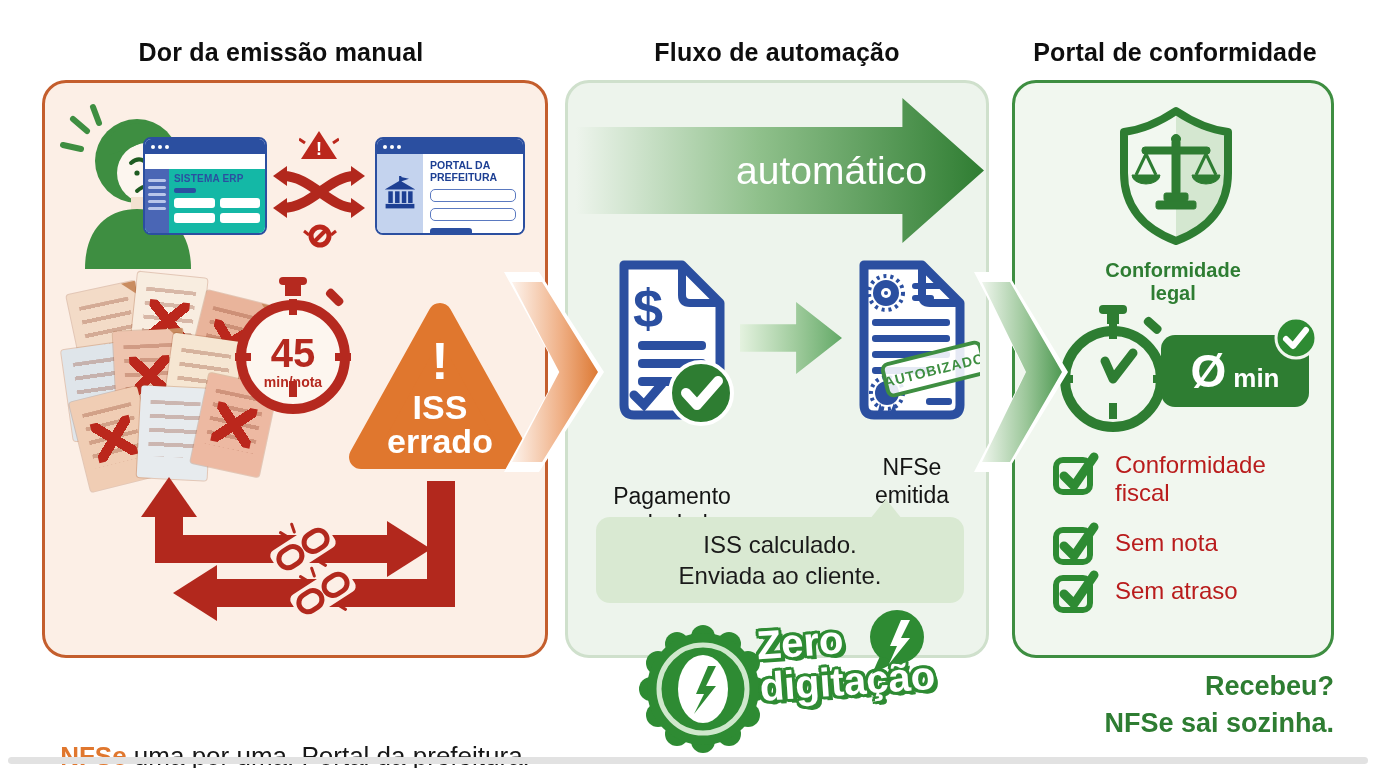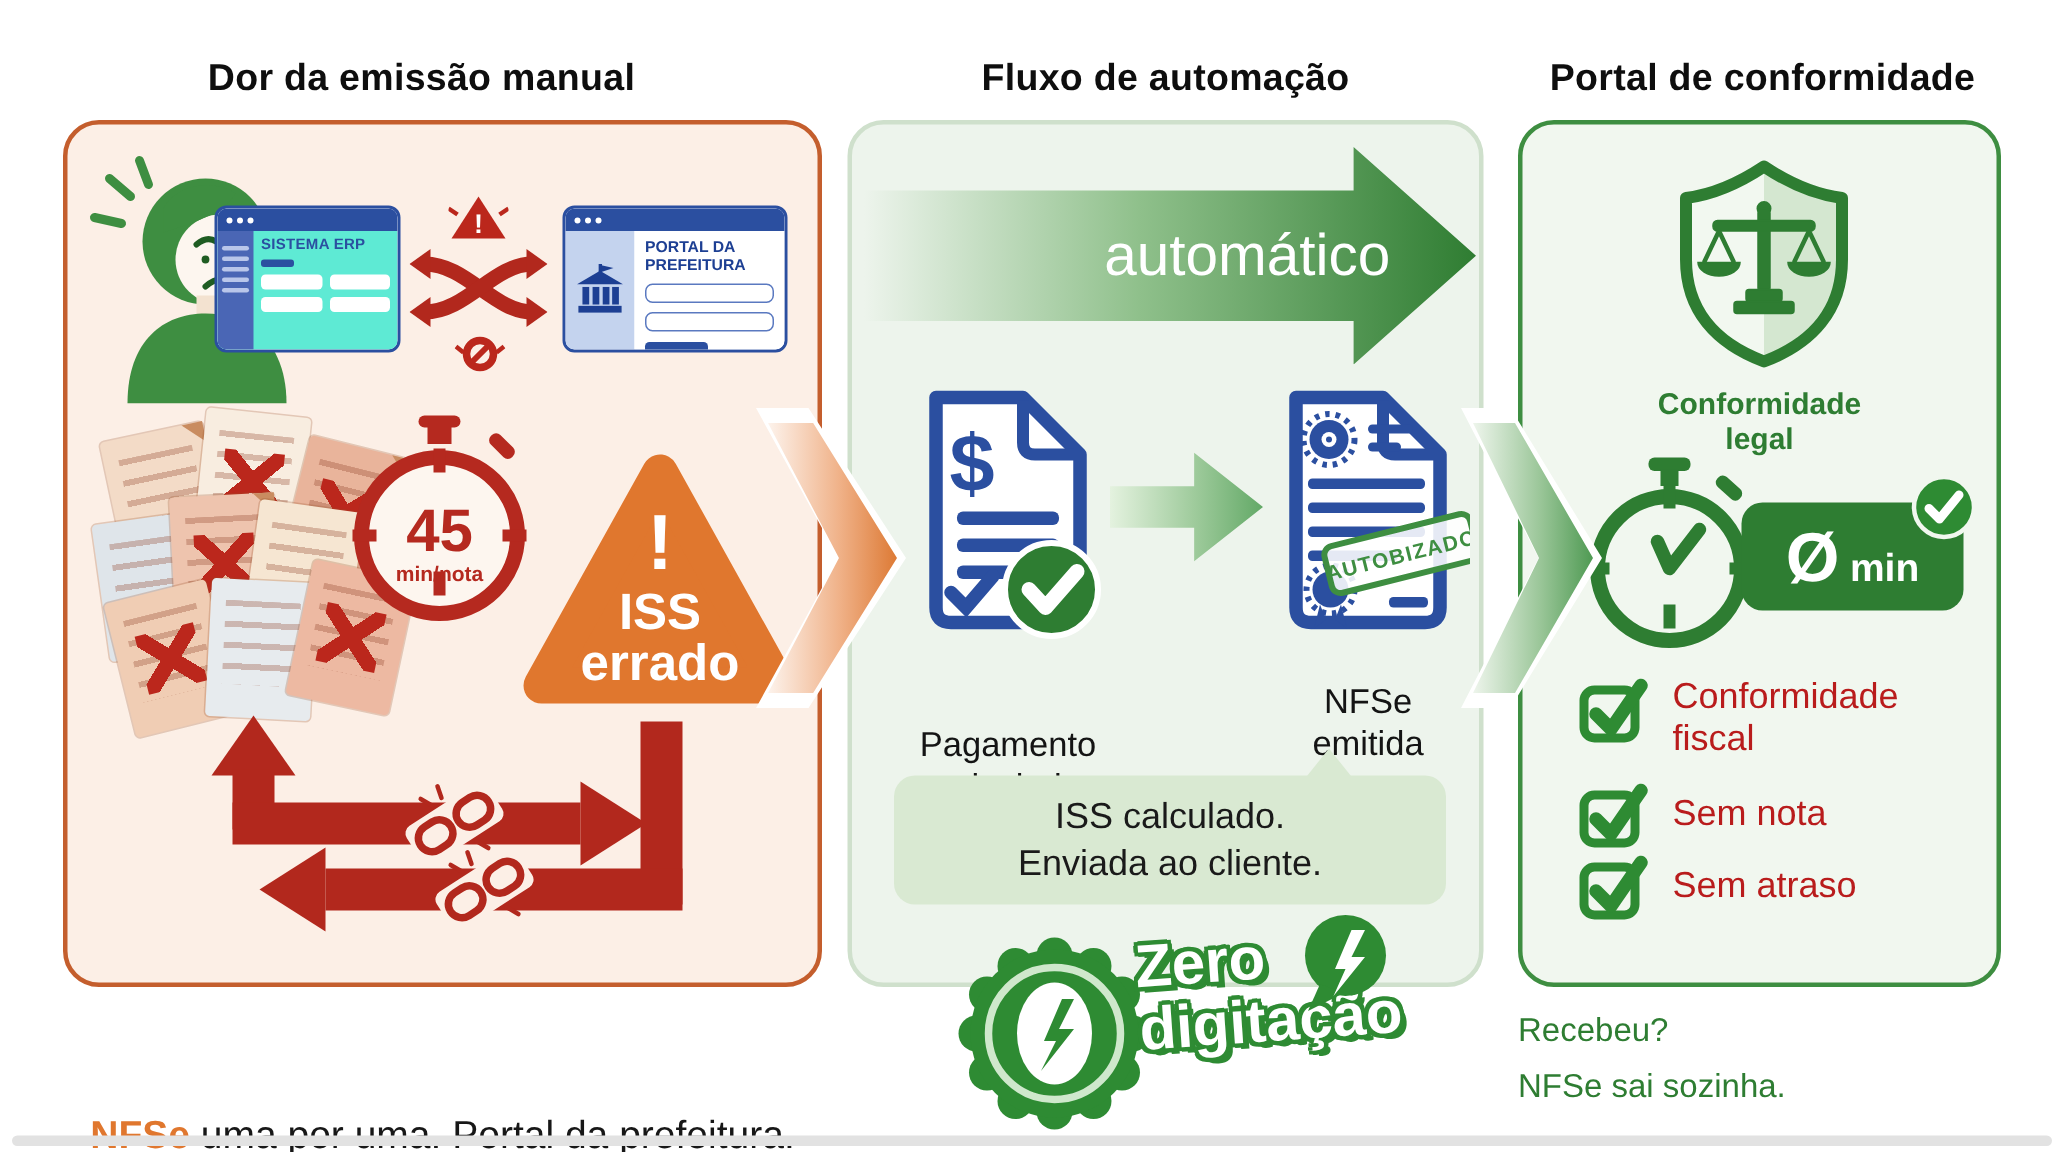--- a/index.html
+++ b/index.html
@@ -20,21 +20,21 @@
   .chev-orange{left:512px;top:282px;width:86px;height:180px;background:linear-gradient(90deg,#fdf3ec 0%,#f0b289 55%,#dd7a35 100%);z-index:4;}
   .chev-white-r{left:974px;top:272px;width:94px;height:200px;background:#ffffff;z-index:3;}
   .chev-green{left:982px;top:282px;width:80px;height:180px;background:linear-gradient(90deg,#eef5ec 0%,#9cc79a 55%,#4f9a53 100%);z-index:4;}
 
   .bottombar{left:8px;top:757px;width:1360px;height:7px;background:#e2e2e2;border-radius:4px;}
 
   
   .browser{position:absolute;border:2px solid #2b4fa0;border-radius:8px;background:#fff;overflow:hidden;box-sizing:border-box;}
   .browser .bar{height:15px;background:#2b4fa0;display:flex;align-items:center;gap:3px;padding-left:6px;}
   .browser .dot{width:4px;height:4px;border-radius:50%;background:#fff;}
-  .erp-body{display:flex;height:calc(100% - 15px);background:#5eead4;}
+  .erp-body{display:flex;height:calc(100% - 15px);background:#14b8a6;margin-top:15px;}
   .erp-side{width:24px;background:#4a66b5;padding-top:6px;}
   .erp-side i{display:block;height:3px;background:#b9c6ea;margin:4px 3px;border-radius:2px;}
   .erp-main{flex:1;padding:4px 5px;}
   .erp-title{font-size:10px;font-weight:700;color:#2b4fa0;letter-spacing:.2px;}
   .erp-dash{width:22px;height:5px;background:#2b4fa0;border-radius:2px;margin:4px 0 5px;}
   .erp-fields{display:grid;grid-template-columns:1fr 1fr;gap:5px;}
   .erp-fields b{height:10px;background:#ffffff;border-radius:3px;}
   .portal-body{display:flex;height:calc(100% - 15px);}
   .portal-side{width:46px;background:#c4d3ee;display:flex;align-items:center;justify-content:center;}
   .portal-main{flex:1;background:#fff;padding:5px 7px;}
@@ -77,21 +77,21 @@
       2.5px 2.5px 0 #2e8b33,-2.5px 2.5px 0 #2e8b33,2.5px -2.5px 0 #2e8b33,-2.5px -2.5px 0 #2e8b33,4px 4px 0 #2e8b33;}
 
   
   .shield-label{position:absolute;left:0;top:176px;width:100%;text-align:center;font-size:20px;line-height:23px;font-weight:700;color:#2e7d32;}
   .pill{position:absolute;left:146px;top:252px;width:148px;height:72px;background:#2e7d32;border-radius:14px;
     display:flex;align-items:baseline;justify-content:center;color:#fff;}
   .pill .v{font-size:46px;font-weight:700;line-height:72px;}
   .pill .u{font-size:26px;font-weight:700;margin-left:7px;}
   .ckrow{position:absolute;left:36px;display:flex;gap:16px;align-items:flex-start;}
   .cklabel{font-size:24px;line-height:28px;color:#b91c1c;width:200px;font-weight:500;}
-  .rfooter{left:1012px;top:668px;width:322px;text-align:left;font-size:22px;line-height:37px;font-weight:400;color:#2e7d32;}
+  .rfooter{left:1012px;top:668px;width:322px;text-align:right;font-size:27px;line-height:37px;font-weight:700;color:#2e7d32;}
 
   svg text{font-family:"Liberation Sans",sans-serif;}
 </style>
 </head>
 <body>
 
 <div class="stage">
 
   <div class="ptitle" style="left:28px;width:506px;">Dor da emissão manual</div>
   <div class="ptitle" style="left:565px;width:424px;">Fluxo de automação</div>

